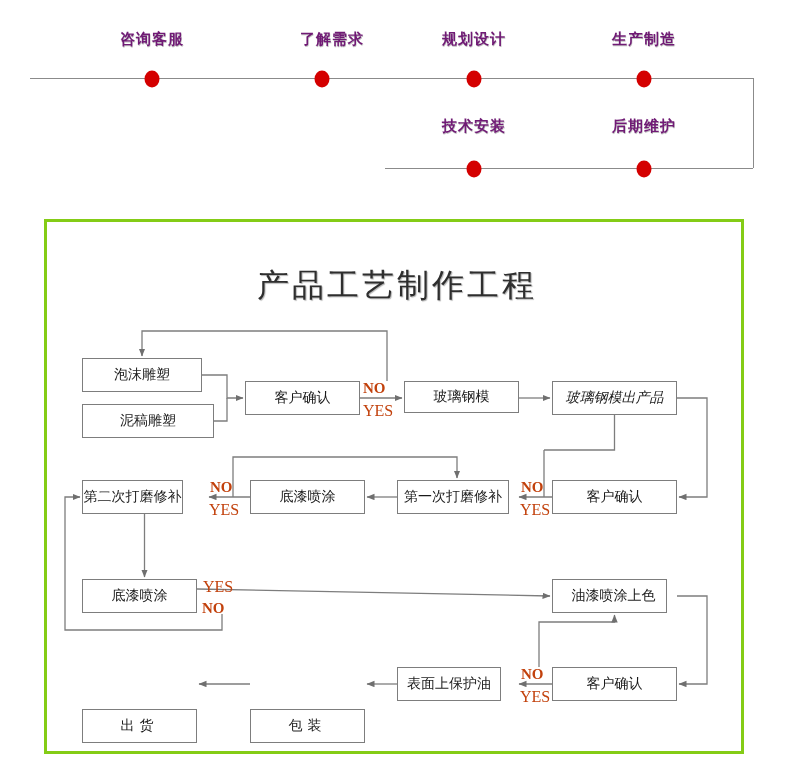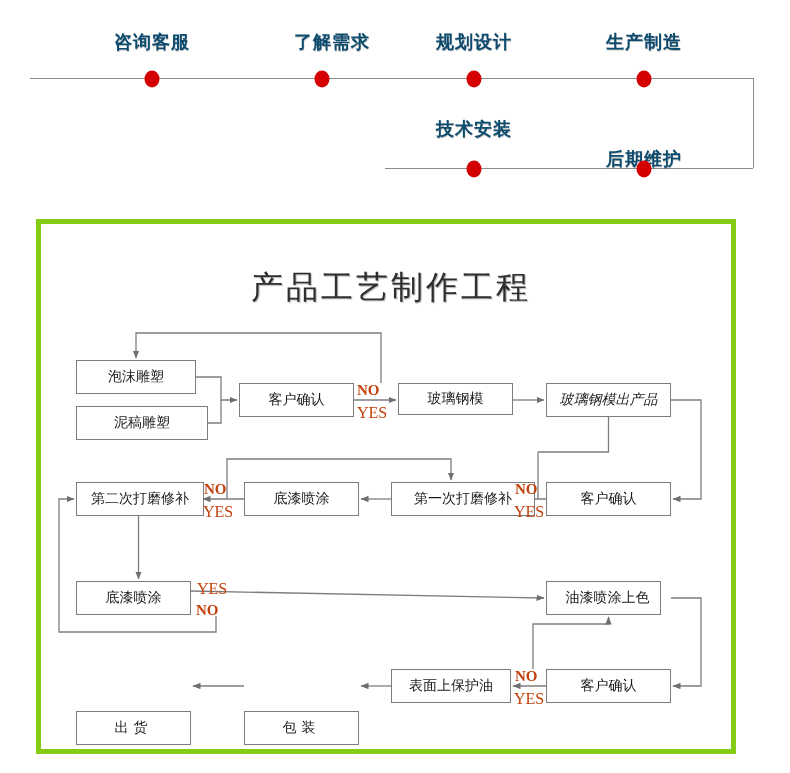--- a/index.html
+++ b/index.html
@@ -9,42 +9,42 @@
     color:#111;
     position:relative;
     overflow:hidden;
   }
   #stage{position:absolute;left:0;top:0;width:790px;height:773px;}
 
   
   .tl-label{
     position:absolute;
     font-weight:bold;
-    font-size:18px;
+    font-size:15px;
     letter-spacing:1px;
     white-space:nowrap;
     transform:translateX(-50%);
-    color:#0c4a6e;
+    color:#701a75;
     text-shadow:0.5px 0.5px 0 rgba(0,0,0,0.25);
   }
   .tl-line{position:absolute;background:#8b8b8b;}
   .tl-dot{
     position:absolute;
     width:15px;height:17px;
     background:#d40000;
     border-radius:50%;
     transform:translate(-50%,-50%);
   }
 
   
   #panel{
     position:absolute;
-    left:36px;top:219px;
+    left:44px;top:219px;
     width:700px;height:535px;
-    border:5px solid #84cc16;
+    border:3px solid #84cc16;
     background:#fff;
     box-sizing:border-box;
   }
   #flow-title{
     position:absolute;
     left:0;top:42px;width:700px;
     text-align:center;
     font-size:32px;
     font-weight:normal;
     letter-spacing:3px;
@@ -86,21 +86,21 @@
       <div class="tl-dot" style="left: 152px; top: 79px; background: rgb(212, 0, 0);"></div>
       <div class="tl-label" style="left: 332px; top: 30px;">了解需求</div>
       <div class="tl-dot" style="left: 322px; top: 79px; background: rgb(212, 0, 0);"></div>
       <div class="tl-label" style="left: 474px; top: 30px;">规划设计</div>
       <div class="tl-dot" style="left: 474px; top: 79px; background: rgb(212, 0, 0);"></div>
       <div class="tl-label" style="left: 644px; top: 30px;">生产制造</div>
       <div class="tl-dot" style="left: 644px; top: 79px; background: rgb(212, 0, 0);"></div>
       <div class="tl-line" style="left: 385px; top: 168px; width: 368px; height: 1px; background: rgb(139, 139, 139);"></div>
       <div class="tl-label" style="left: 474px; top: 117px;">技术安装</div>
       <div class="tl-dot" style="left: 474px; top: 169px; background: rgb(212, 0, 0);"></div>
-      <div class="tl-label" style="left: 644px; top: 117px; margin-top: 30px;">后期维护</div>
+      <div class="tl-label" style="left: 644px; top: 117px;">后期维护</div>
       <div class="tl-dot" style="left: 644px; top: 169px; background: rgb(212, 0, 0);"></div>
       <div class="tl-line" style="left: 753px; top: 78px; width: 1px; height: 90px; background: rgb(139, 139, 139);"></div>
     </div>
 
   <div id="panel">
     <div id="flow-title">产品工艺制作工程</div>
 
     <svg id="wires" viewBox="0 0 700 535" preserveAspectRatio="none">
       <defs>
         <marker id="arr" markerWidth="9" markerHeight="9" refX="7.5" refY="3.2" orient="auto" markerUnits="userSpaceOnUse">
@@ -131,27 +131,27 @@
         </g>
     </svg>
 
     <div id="nodes">
         <div class="node" style="left: 35px; top: 136px; width: 120px; height: 34px; border-color: rgb(125, 125, 125);">泡沫雕塑</div>
         <div class="node" style="left: 35px; top: 182px; width: 132px; height: 34px; border-color: rgb(125, 125, 125);">泥稿雕塑</div>
         <div class="node" style="left: 198px; top: 159px; width: 115px; height: 34px; border-color: rgb(125, 125, 125);">客户确认</div>
         <div class="node" style="left: 357px; top: 159px; width: 115px; height: 32px; border-color: rgb(125, 125, 125);">玻璃钢模</div>
         <div class="node" style="left: 505px; top: 159px; width: 125px; height: 34px; border-color: rgb(125, 125, 125); font-style: italic;">玻璃钢模出产品</div>
         <div class="node" style="left: 505px; top: 258px; width: 125px; height: 34px; border-color: rgb(125, 125, 125);">客户确认</div>
-        <div class="node" style="left: 350px; top: 258px; width: 144px; height: 34px; border-color: rgb(125, 125, 125);">第一次打磨修补</div>
+        <div class="node" style="left: 350px; top: 258px; width: 112px; height: 34px; border-color: rgb(125, 125, 125);">第一次打磨修补</div>
         <div class="node" style="left: 203px; top: 258px; width: 115px; height: 34px; border-color: rgb(125, 125, 125);">底漆喷涂</div>
-        <div class="node" style="left: 35px; top: 258px; width: 128px; height: 34px; border-color: rgb(125, 125, 125);">第二次打磨修补</div>
+        <div class="node" style="left: 35px; top: 258px; width: 101px; height: 34px; border-color: rgb(125, 125, 125);">第二次打磨修补</div>
         <div class="node" style="left: 35px; top: 357px; width: 115px; height: 34px; border-color: rgb(125, 125, 125);">底漆喷涂</div>
         <div class="node" style="left: 505px; top: 357px; width: 115px; height: 34px; border-color: rgb(125, 125, 125); padding-left: 8px;">油漆喷涂上色</div>
         <div class="node" style="left: 505px; top: 445px; width: 125px; height: 34px; border-color: rgb(125, 125, 125);">客户确认</div>
-        <div class="node" style="left: 350px; top: 445px; width: 120px; height: 34px; border-color: rgb(125, 125, 125);">表面上保护油</div>
+        <div class="node" style="left: 350px; top: 445px; width: 104px; height: 34px; border-color: rgb(125, 125, 125);">表面上保护油</div>
         <div class="node wide-sp" style="left: 203px; top: 445px; width: 115px; height: 34px; border-color: rgb(125, 125, 125);">包装</div>
         <div class="node wide-sp" style="left: 35px; top: 445px; width: 115px; height: 34px; border-color: rgb(125, 125, 125);">出货</div>
       </div>
     <div id="ynlabels">
         <div class="yn no" style="left: 316px; top: 158px;">NO</div>
         <div class="yn yes" style="left: 316px; top: 180px;">YES</div>
         <div class="yn no" style="left: 163px; top: 257px;">NO</div>
         <div class="yn yes" style="left: 162px; top: 279px;">YES</div>
         <div class="yn no" style="left: 474px; top: 257px;">NO</div>
         <div class="yn yes" style="left: 473px; top: 279px;">YES</div>

